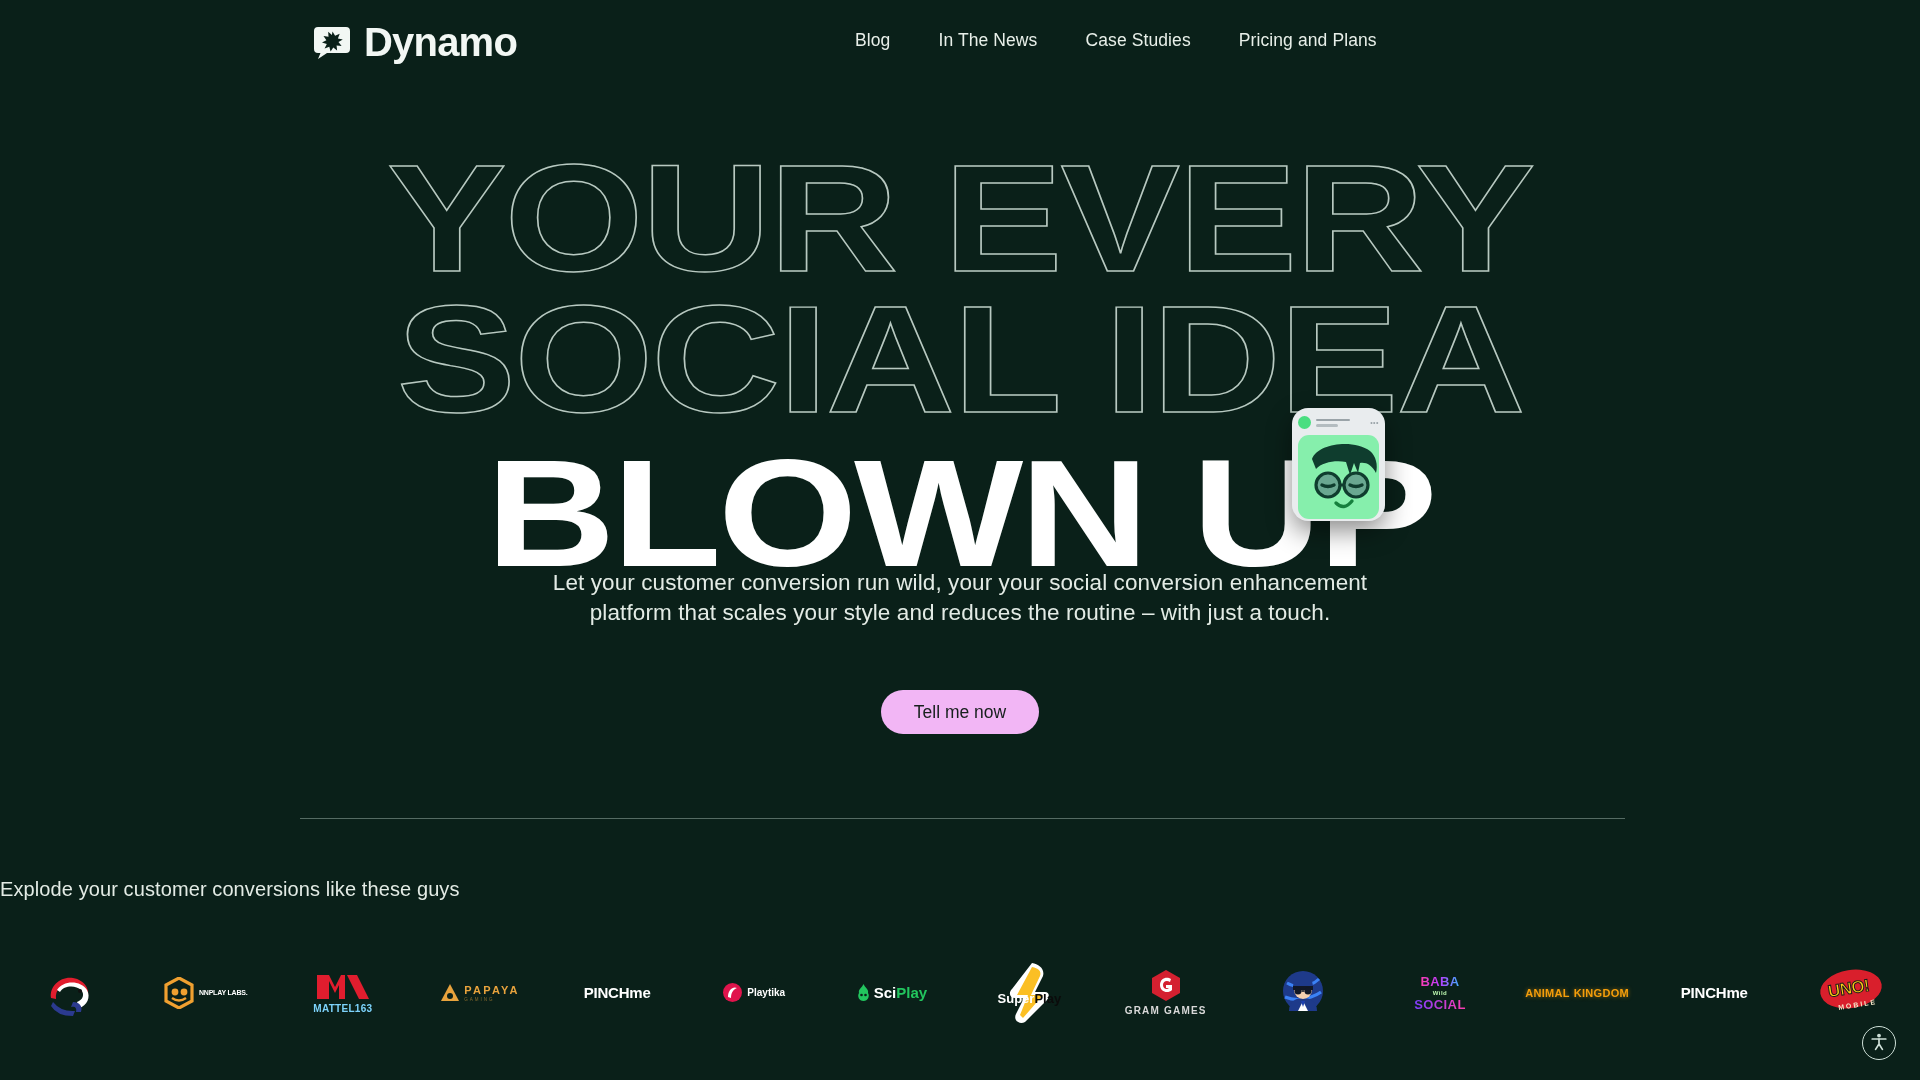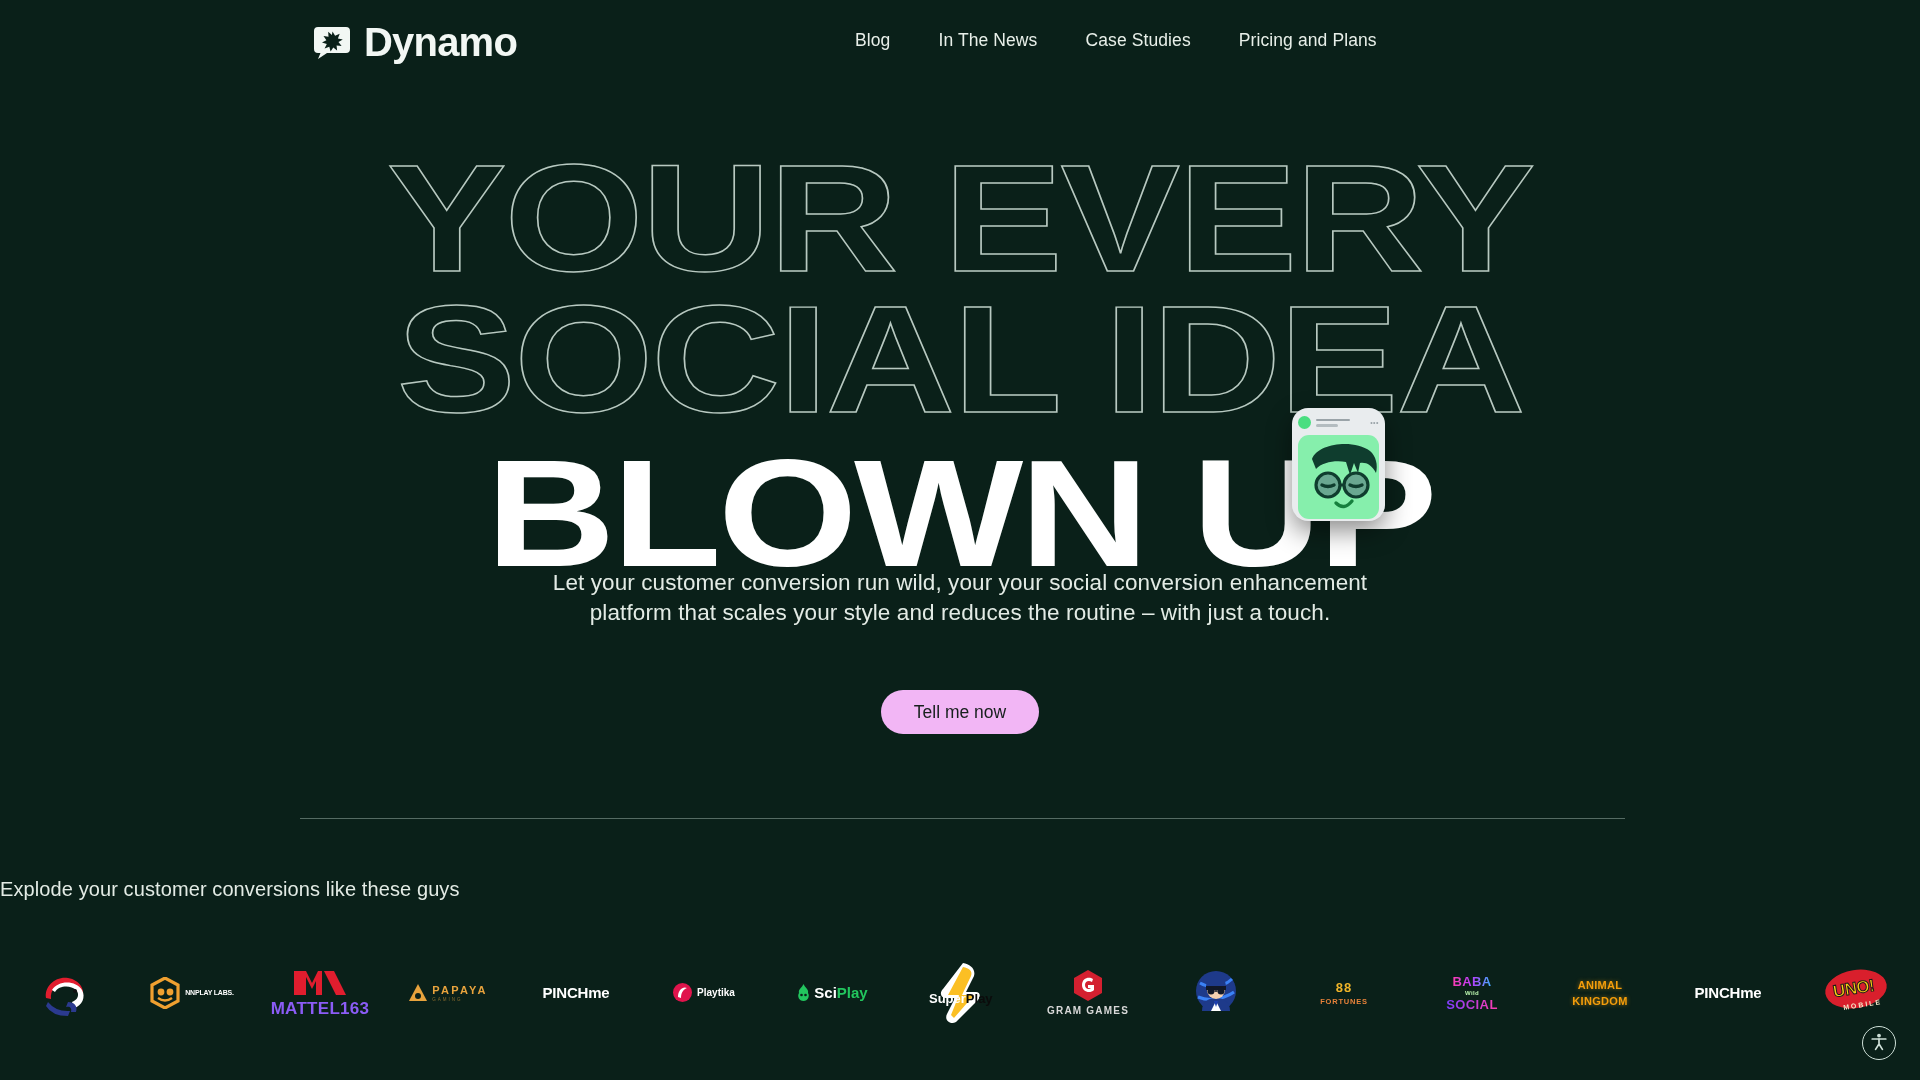--- a/index.html
+++ b/index.html
@@ -121,21 +121,21 @@
   .logo-cell {
     flex:1 1 0; height:105px;
     display:flex; align-items:center; justify-content:center;
     position:relative;
   }
   .lg { display:flex; align-items:center; justify-content:center; }
 
   
   .b-text { font-weight:800; white-space:nowrap; line-height:1; }
 
-  .mattel { color:#8b5cf6; font-size:17px; font-weight:800; letter-spacing:.3px; }
+  .mattel { color:#7dd3fc; font-size:10px; font-weight:800; letter-spacing:.3px; }
   .pinchme { color:#ffffff; font-size:15px; font-weight:800; letter-spacing:-.2px; }
   .playtika { color:#ffffff; font-size:10px; font-weight:700; }
   .sciplay-sci { color:#ffffff; font-size:15px; font-weight:800; }
   .sciplay-play { color:#22c55e; font-size:15px; font-weight:800; }
   .superplay-s { color:#ffffff; font-size:13px; font-weight:800; }
   .superplay-p { color:#0b0b0b; font-size:13px; font-weight:800; }
   .gram { color:#d8d8d8; font-size:10px; letter-spacing:1.2px; font-weight:600; }
   .fortunes-88 { color:#f0b429; font-size:13px; font-weight:800; letter-spacing:1px;}
   .fortunes-t { color:#e8823a; font-size:7.5px; font-weight:800; letter-spacing:.8px;}
   .baba { font-size:13px; font-weight:800; letter-spacing:.4px;
@@ -344,37 +344,31 @@
           <ellipse cx="26" cy="23" rx="9" ry="9" fill="#f5d0b0"></ellipse>
           <path d="M16 19 h20 v4 h-20 z" fill="#111827"></path>
           <path d="M17 14 h18 l1 5 h-20 z" fill="#1e3a8a"></path>
           <circle cx="21" cy="24" r="3.5" fill="#111827"></circle>
           <circle cx="31" cy="24" r="3.5" fill="#111827"></circle>
           <path d="M24.5 24 h3" stroke="#111827" stroke-width="1.6"></path>
         </svg>
       </span>
     </div>
 
-    <div class="logo-cell">
-      <span class="lg" style="flex-direction:column;gap:2px">
-        <span class="fortunes-88">88</span>
-        <span class="fortunes-t">FORTUNES</span>
-      </span>
-    </div>
 
     <div class="logo-cell">
       <span class="lg" style="flex-direction:column;gap:1px">
         <span class="baba">BABA</span>
         <span class="wildtxt">Wild</span>
         <span class="slots">SOCIAL</span>
       </span>
     </div>
 
     <div class="logo-cell">
-      <span class="lg" style="flex-direction:column;gap:4px">
+      <span class="lg" style="flex-direction:row;gap:4px">
         <span class="animal-k">ANIMAL</span>
         <span class="animal-k">KINGDOM</span>
       </span>
     </div>
 
     <div class="logo-cell">
       <span class="lg pinchme b-text">PINCHme</span>
     </div>
 
     <div class="logo-cell">

